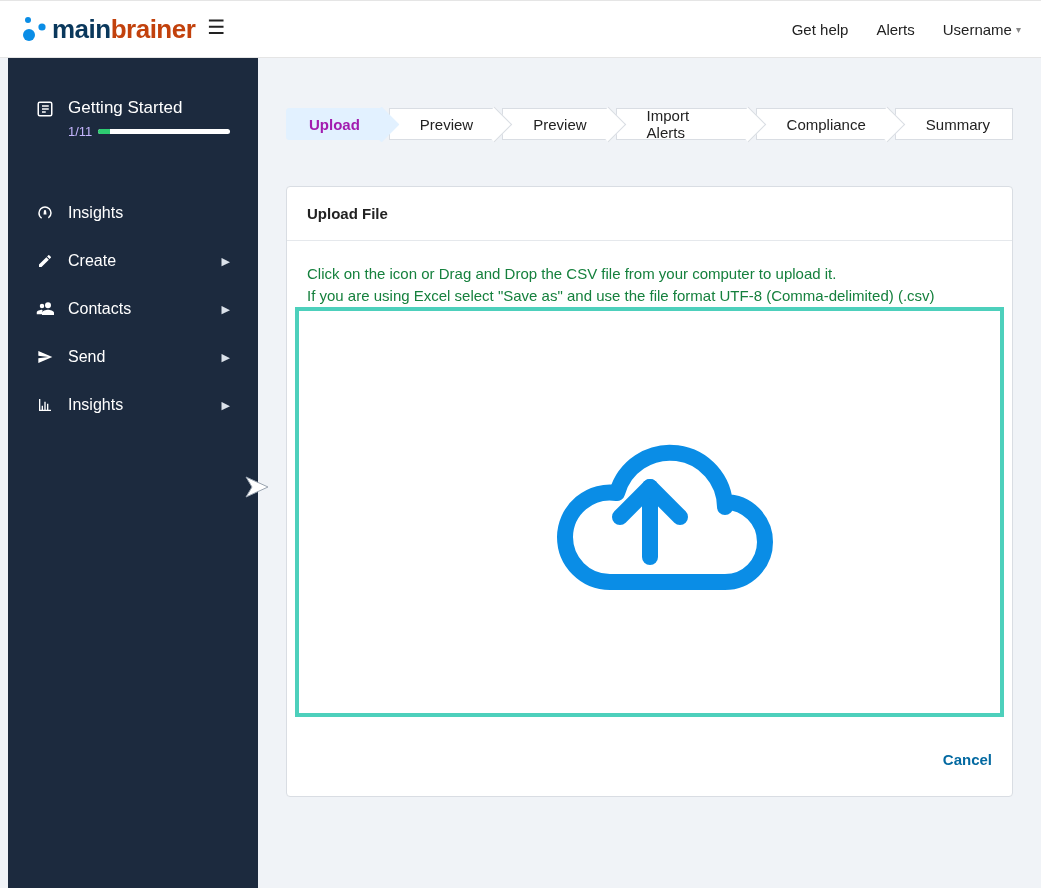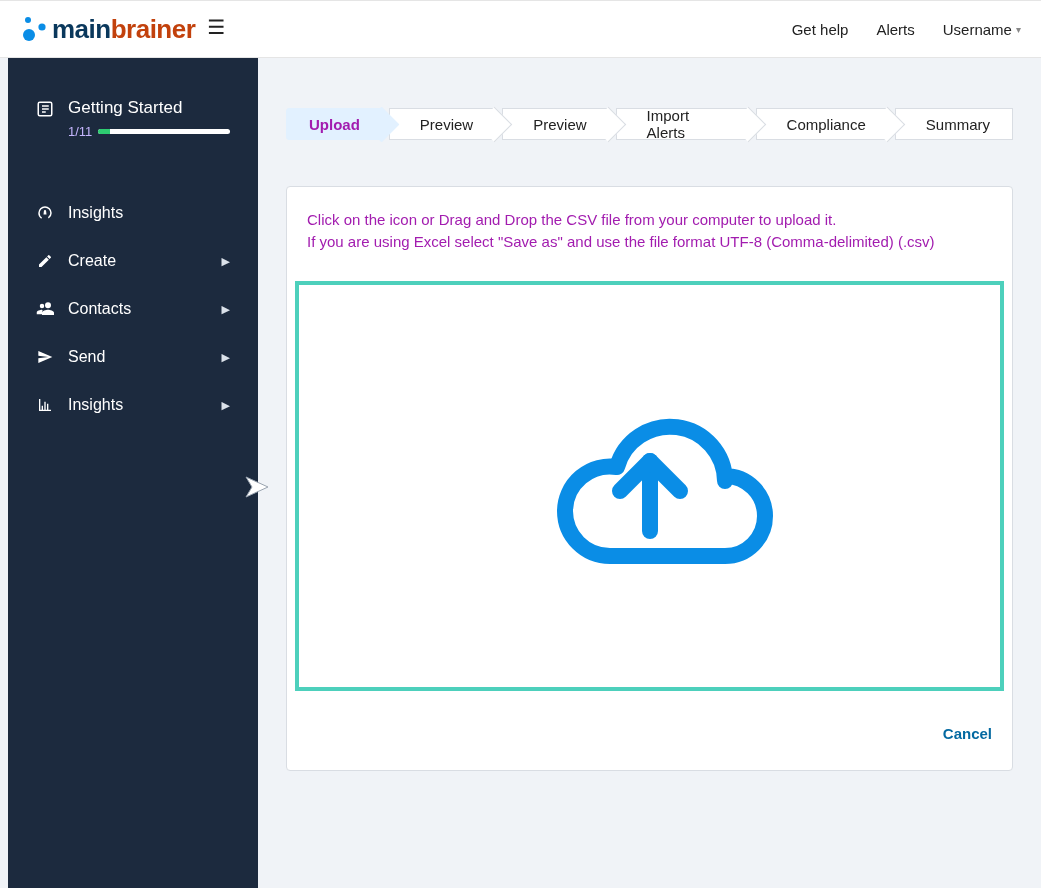--- a/index.html
+++ b/index.html
@@ -206,23 +206,23 @@
       border-bottom: 1px solid #e5e8ec;
       font-weight: 700;
       font-size: 15px;
       color: #222;
     }
     .card-body {
       padding: 22px 20px;
     }
     .instructions {
       font-size: 15px;
-      color: #a21caf;
+      color: #15803d;
       line-height: 1.45;
-      margin-bottom: 28px;
+      margin-bottom: 0;
     }
     .dropzone {
       border: 4px solid #4dd0bc;
       background: #fff;
       height: 410px;
       display: flex;
       align-items: center;
       justify-content: center;
       cursor: pointer;
       margin: 0 -12px;
@@ -358,20 +358,21 @@
         </div>
       <div class="step">
           <span>Compliance</span>
         </div>
       <div class="step">
           <span>Summary</span>
         </div>
     </div>
 
     <div class="card">
+      <div class="card-header">Upload File</div>
       <div class="card-body">
         <div class="instructions">
           <div>Click on the icon or Drag and Drop the CSV file from your computer to upload it.</div>
           <div>If you are using Excel select "Save as" and use the file format UTF-8 (Comma-delimited) (.csv)</div>
         </div>
         <div class="dropzone">
           <svg width="250" height="190" viewBox="0 0 250 190">
             <path d="M200 90a55 55 0 0 0-108-14 45 45 0 0 0-52 44 45 45 0 0 0 45 45h115a40 40 0 0 0 0-80z" fill="none" stroke="#0a8de6" stroke-width="16" stroke-linejoin="round"></path>
             <g stroke="#0a8de6" stroke-width="16" stroke-linecap="round" stroke-linejoin="round" fill="none">
               <line x1="125" y1="140" x2="125" y2="70"></line>

